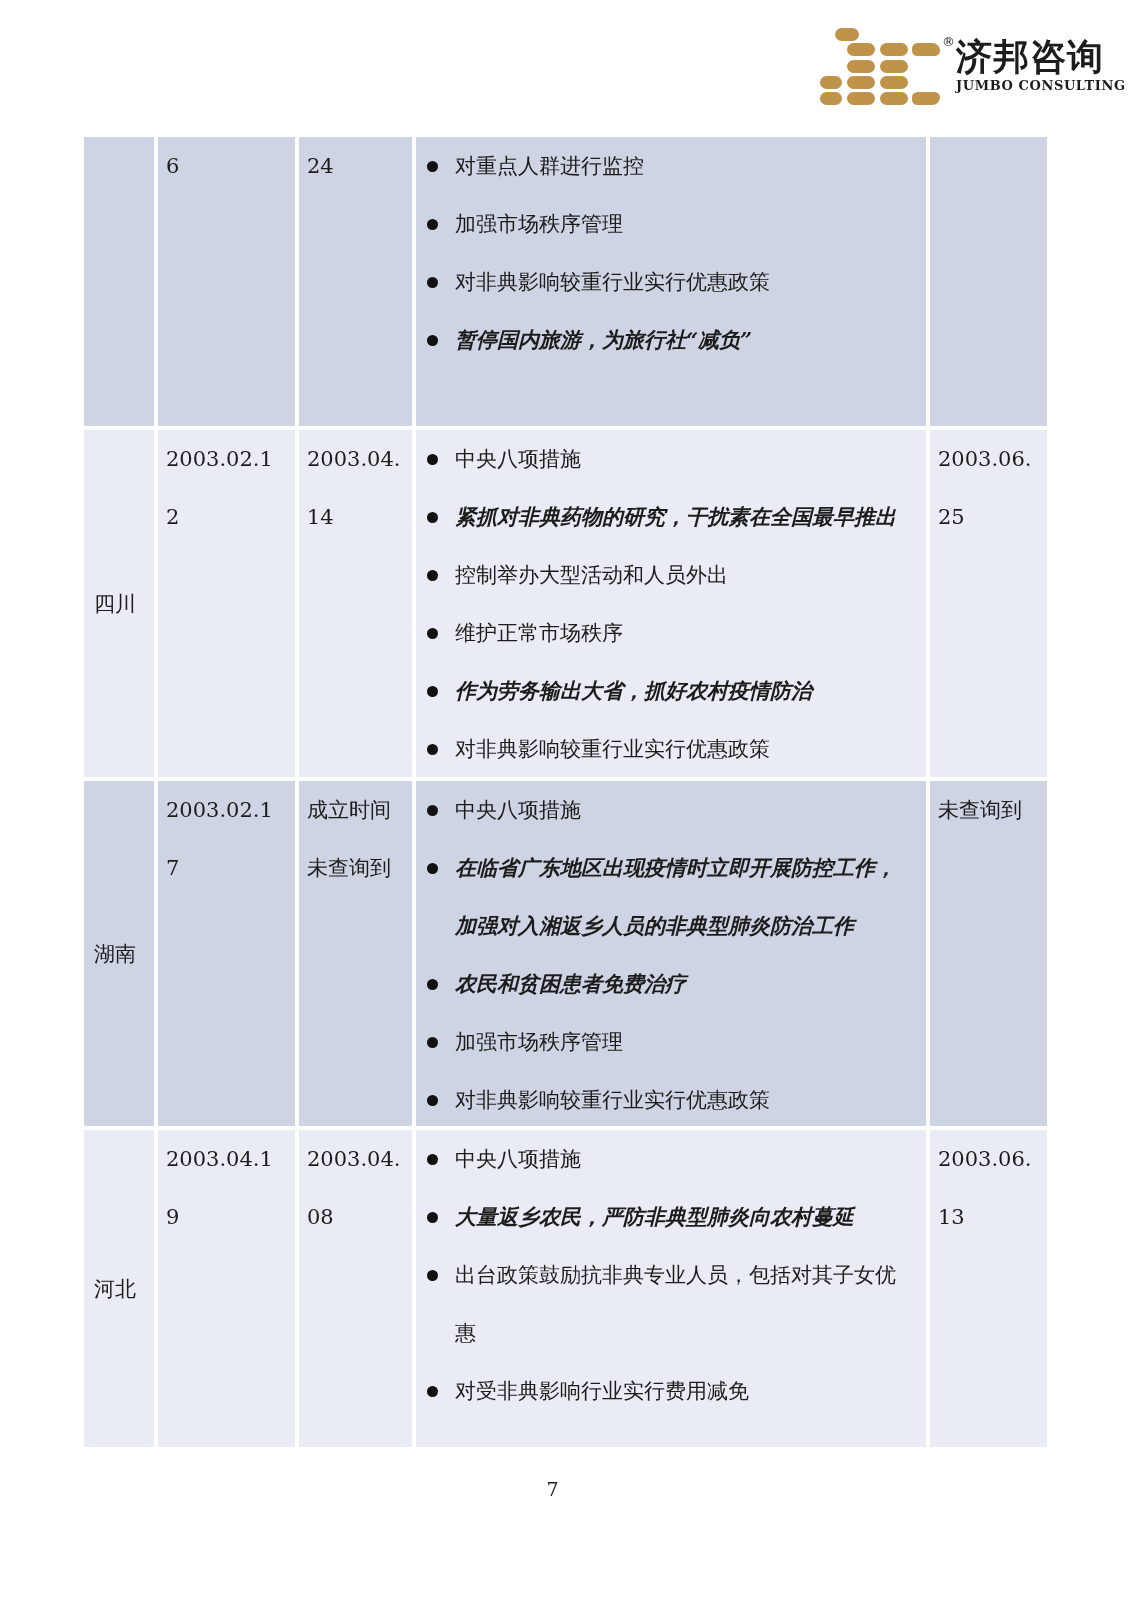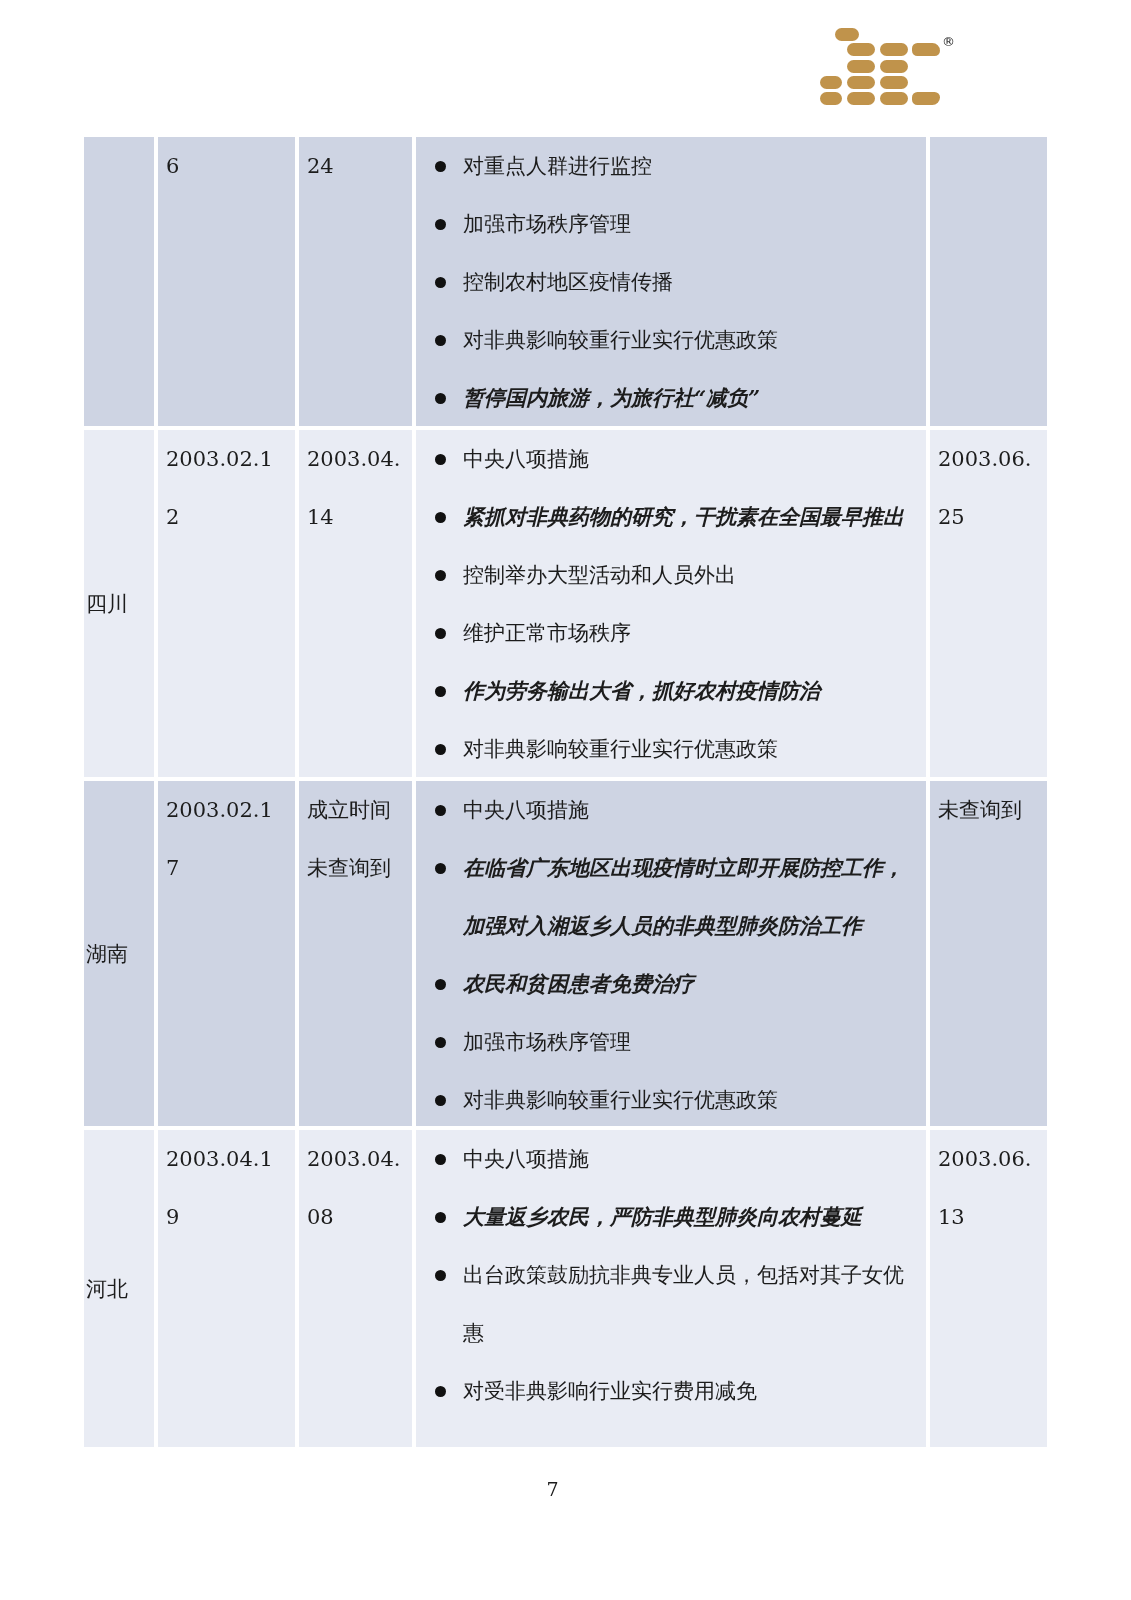--- a/index.html
+++ b/index.html
@@ -24,24 +24,24 @@
   
   .table{
     position:absolute;left:84px;top:137px;width:947px;
     display:grid;grid-template-columns:70px 137px 113px 510px 117px;
     gap:4px;background:#ffffff;
   }
   .row{display:contents;}
   .cell{font-size:21px;line-height:58px;overflow:hidden;}
   .row-dark .cell{background:var(--row-dark);}
   .row-light .cell{background:var(--row-light);}
-  .cell-prov{display:flex;align-items:center;padding-left:2px;}
+  .cell-prov{display:flex;align-items:center;padding-left:10px;}
   .cell-date{display:flex;align-items:flex-start;padding-left:8px;padding-right:4px;}
   .cell-date span{white-space:pre-line;word-break:break-all;}
-  .cell-measures{padding-left:17px;padding-right:18px;}
+  .cell-measures{padding-left:9px;padding-right:18px;}
   .row:first-child .cell-date{align-items:flex-start;}
   
   .row:nth-child(1) .cell{height:289px;}
   .row:nth-child(2) .cell{height:347px;}
   .row:nth-child(3) .cell{height:345px;}
   .row:nth-child(4) .cell{height:317px;}
   .bullet{display:flex;}
   .dot{width:30px;flex:0 0 30px;position:relative;}
   .dot::after{content:"";position:absolute;left:2px;top:24px;width:11px;height:11px;border-radius:50%;background:#111;}
   .btext{flex:1;white-space:pre-line;}
@@ -62,20 +62,24 @@
       <div class="mark m-r2c2"></div>
     <div class="mark m-r3c0"></div>
       <div class="mark m-r3c1"></div>
       <div class="mark m-r3c2"></div>
     <div class="mark m-r4c0"></div>
       <div class="mark m-r4c1"></div>
       <div class="mark m-r4c2"></div>
       <div class="mark m-r4c3"></div>
   </div>
   <span class="logo-reg">®</span>
+  <div class="logo-text">
+    <div class="logo-cn">济邦咨询</div>
+    <div class="logo-en">JUMBO CONSULTING</div>
+  </div>
 </div>
 
 <div class="table" id="provinces-table">
   <div class="row row-dark">
     <div class="cell cell-prov">
         <span></span>
       </div>
     <div class="cell cell-date c-start">
         <span>6</span>
       </div>
@@ -86,24 +90,20 @@
   <div class="bullet">
     <span class="dot"></span>
     <span class="btext">对重点人群进行监控</span>
   </div>
 
   <div class="bullet">
     <span class="dot"></span>
     <span class="btext">加强市场秩序管理</span>
   </div>
 
-  <div class="bullet">
-    <span class="dot"></span>
-    <span class="btext">控制农村地区疫情传播</span>
-  </div>
 
   <div class="bullet">
     <span class="dot"></span>
     <span class="btext">对非典影响较重行业实行优惠政策</span>
   </div>
 
   <div class="bullet">
     <span class="dot"></span>
     <span class="btext bold">暂停国内旅游，为旅行社“减负”</span>
   </div>

